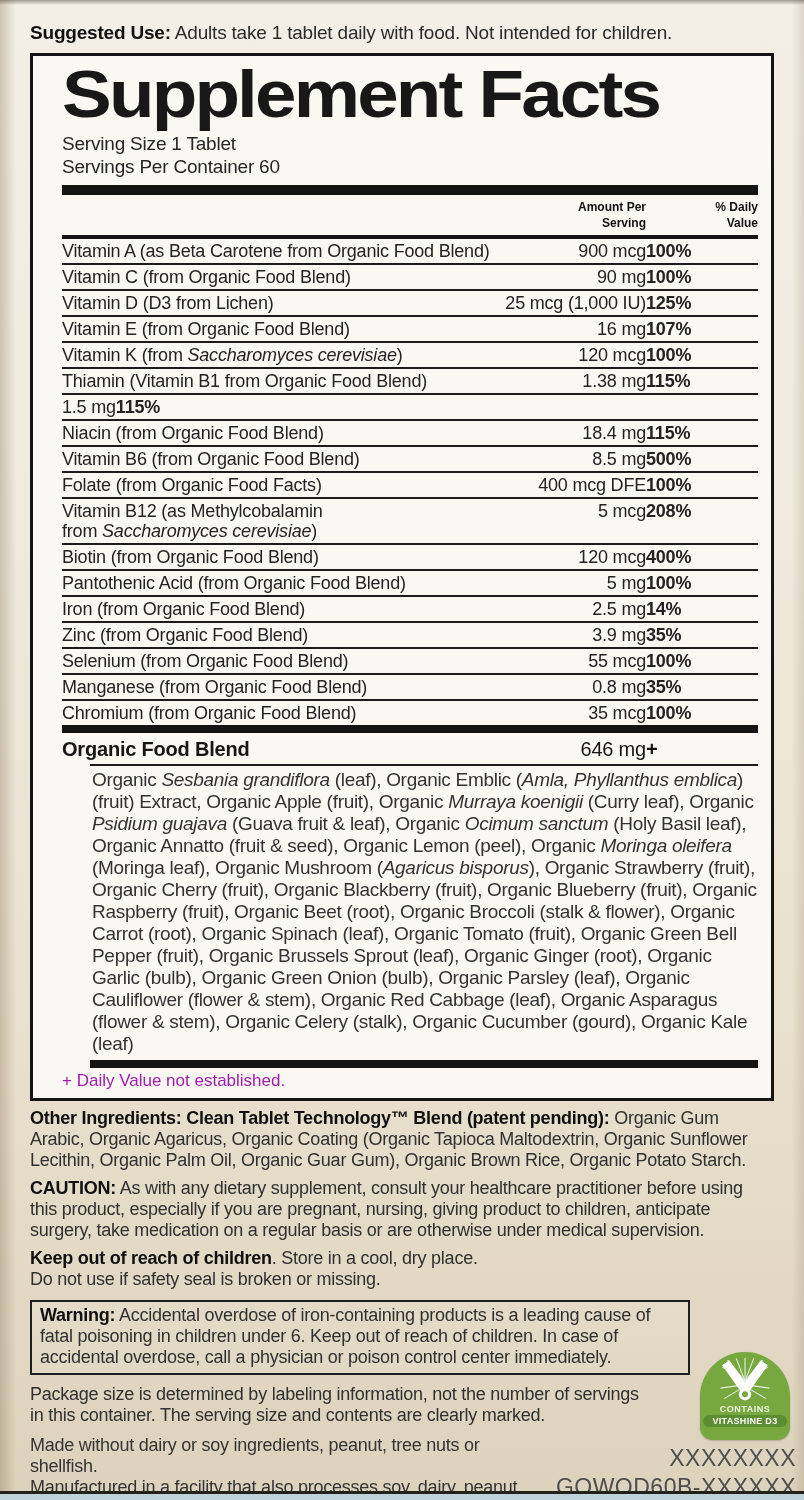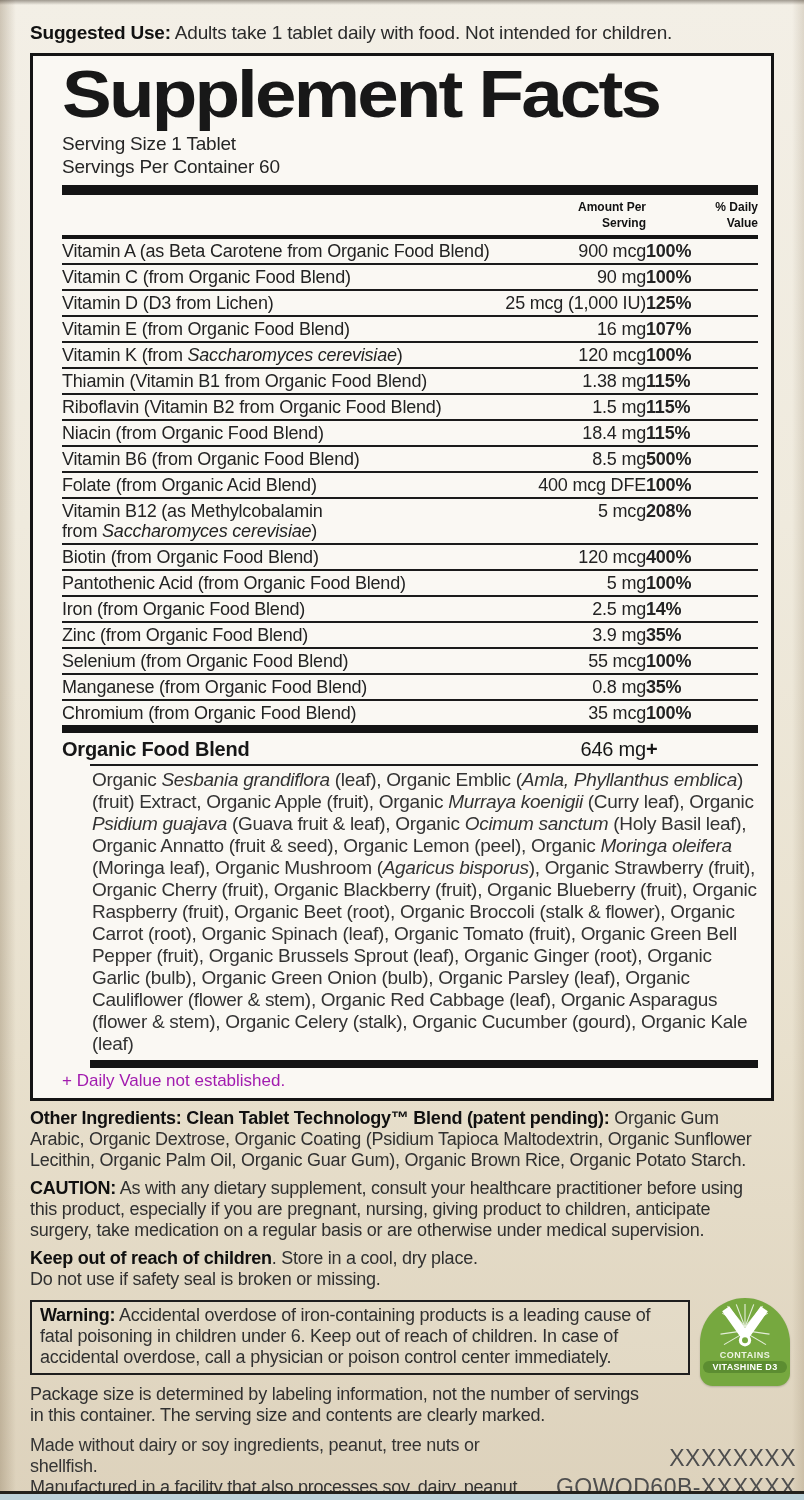--- a/index.html
+++ b/index.html
@@ -53,21 +53,21 @@
 
   .warning-box {
     border:2px solid #1e1e1e; width:660px; margin-top:10px; padding:3px 8px 5px 8px;
     font-size:18px; line-height:21px; color:#303030; letter-spacing:-0.25px; background:rgba(255,255,255,.08);
   }
   .warning-box b { color:#101010; }
 
   .pkg { margin-top:9px; width:670px; }
   .allergen { margin-top:9px; width:500px; color:#343434; }
 
-  .badge { position:absolute; right:14px; top:1298px; width:90px; height:88px;
+  .badge { position:absolute; right:14px; top:1352px; width:90px; height:88px;
     border-radius:46px 46px 13px 13px; padding-top:6px; text-align:center;
     box-shadow:0 1px 2px rgba(0,0,0,.2);
   }
   .badge-art { display:block; margin:0 auto; }
   .badge-contains { font-size:9px; line-height:10px; color:#eef4e4; letter-spacing:.5px; font-weight:bold; margin-top:-2px; }
   .badge-pill { font-size:9px; line-height:12px; font-weight:bold; color:#fff; border-radius:6px; margin:1px 3px 0 3px; letter-spacing:.3px; }
 
   .codes { position:absolute; right:8px; top:1444px; text-align:right; color:#4e4e4e;
     font-size:23px; line-height:29px; letter-spacing:.5px; }
 
@@ -129,39 +129,38 @@
     <div class="rdv">100%</div>
   </div>
 
   <div class="nrow">
     <div class="rname"><span>Thiamin (Vitamin B1 from Organic Food Blend)</span></div>
     <div class="ramt">1.38 mg</div>
     <div class="rdv">115%</div>
   </div>
 
   <div class="nrow">
-    <div class="rname"><span>Riboflavin (Vitamin B2 from Organic Food Blend)</span></div>
     <div class="ramt">1.5 mg</div>
     <div class="rdv">115%</div>
   </div>
 
   <div class="nrow">
     <div class="rname"><span>Niacin (from Organic Food Blend)</span></div>
     <div class="ramt">18.4 mg</div>
     <div class="rdv">115%</div>
   </div>
 
   <div class="nrow">
     <div class="rname"><span>Vitamin B6 (from Organic Food Blend)</span></div>
     <div class="ramt">8.5 mg</div>
     <div class="rdv">500%</div>
   </div>
 
   <div class="nrow">
-    <div class="rname"><span>Folate (from Organic Acid Blend)</span></div>
+    <div class="rname"><span>Folate (from Organic Food Facts)</span></div>
     <div class="ramt">400 mcg DFE</div>
     <div class="rdv">100%</div>
   </div>
 
   <div class="nrow">
     <div class="rname"><span>Vitamin B12 (as Methylcobalamin</span><br><span>from </span><i>Saccharomyces cerevisiae</i><span>)</span></div>
     <div class="ramt">5 mcg</div>
     <div class="rdv">208%</div>
   </div>
 
@@ -215,21 +214,21 @@
       <div class="ramt">646 mg</div>
       <div class="rdv">+</div>
     </div>
 
     <div class="blend-ing"><span>Organic </span><i>Sesbania grandiflora</i><span> (leaf), Organic Emblic (</span><i>Amla, Phyllanthus emblica</i><span>) (fruit) Extract, Organic Apple (fruit), Organic </span><i>Murraya koenigii</i><span> (Curry leaf), Organic </span><i>Psidium guajava</i><span> (Guava fruit &amp; leaf), Organic </span><i>Ocimum sanctum</i><span> (Holy Basil leaf), Organic Annatto (fruit &amp; seed), Organic Lemon (peel), Organic </span><i>Moringa oleifera</i><span> (Moringa leaf), Organic Mushroom (</span><i>Agaricus bisporus</i><span>), Organic Strawberry (fruit), Organic Cherry (fruit), Organic Blackberry (fruit), Organic Blueberry (fruit), Organic Raspberry (fruit), Organic Beet (root), Organic Broccoli (stalk &amp; flower), Organic Carrot (root), Organic Spinach (leaf), Organic Tomato (fruit), Organic Green Bell Pepper (fruit), Organic Brussels Sprout (leaf), Organic Ginger (root), Organic Garlic (bulb), Organic Green Onion (bulb), Organic Parsley (leaf), Organic Cauliflower (flower &amp; stem), Organic Red Cabbage (leaf), Organic Asparagus (flower &amp; stem), Organic Celery (stalk), Organic Cucumber (gourd), Organic Kale (leaf)</span></div>
 
     <div class="bar-foot"></div>
     <div class="footnote">+ Daily Value not established.</div>
   </div>
 
-  <div class="sec"><b>Other Ingredients: Clean Tablet Technology™ Blend (patent pending):</b><span> Organic Gum Arabic, Organic Dextrose, Organic Coating (Psidium Tapioca Maltodextrin, Organic Sunflower Lecithin, Organic Palm Oil, Organic Guar Gum), Organic Brown Rice, Organic Potato Starch.</span></div>
+  <div class="sec"><b>Other Ingredients: Clean Tablet Technology™ Blend (patent pending):</b><span> Organic Gum Arabic, Organic Agaricus, Organic Coating (Organic Tapioca Maltodextrin, Organic Sunflower Lecithin, Organic Palm Oil, Organic Guar Gum), Organic Brown Rice, Organic Potato Starch.</span></div>
 
   <div class="sec"><b>CAUTION:</b><span> As with any dietary supplement, consult your healthcare practitioner before using this product, especially if you are pregnant, nursing, giving product to children, anticipate surgery, take medication on a regular basis or are otherwise under medical supervision.</span></div>
 
   <div class="sec"><b>Keep out of reach of children</b><span>. Store in a cool, dry place.</span></div>
 
   <div class="sec" style="margin-top:0;">Do not use if safety seal is broken or missing.</div>
 
   <div class="warning-box"><b>Warning:</b><span> Accidental overdose of iron-containing products is a leading cause of fatal poisoning in children under 6. Keep out of reach of children. In case of accidental overdose, call a physician or poison control center immediately.</span></div>
 
   <div class="sec pkg pre">Package size is determined by labeling information, not the number of servings

